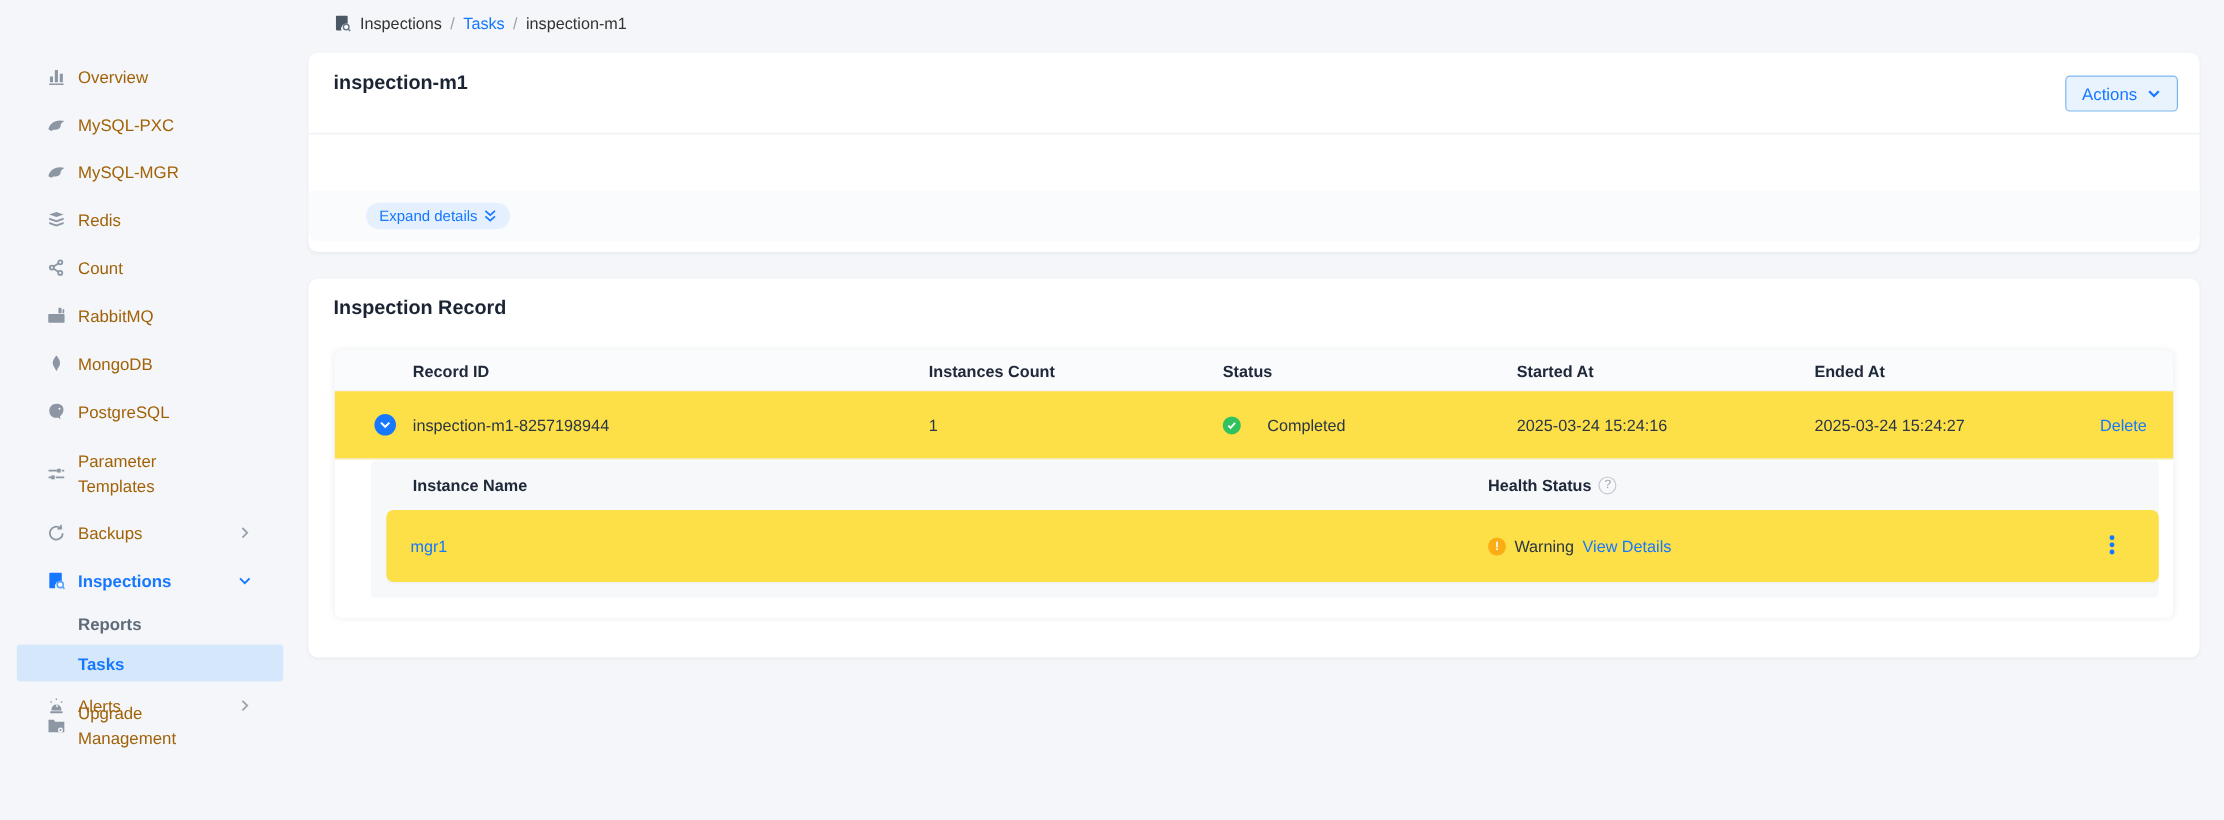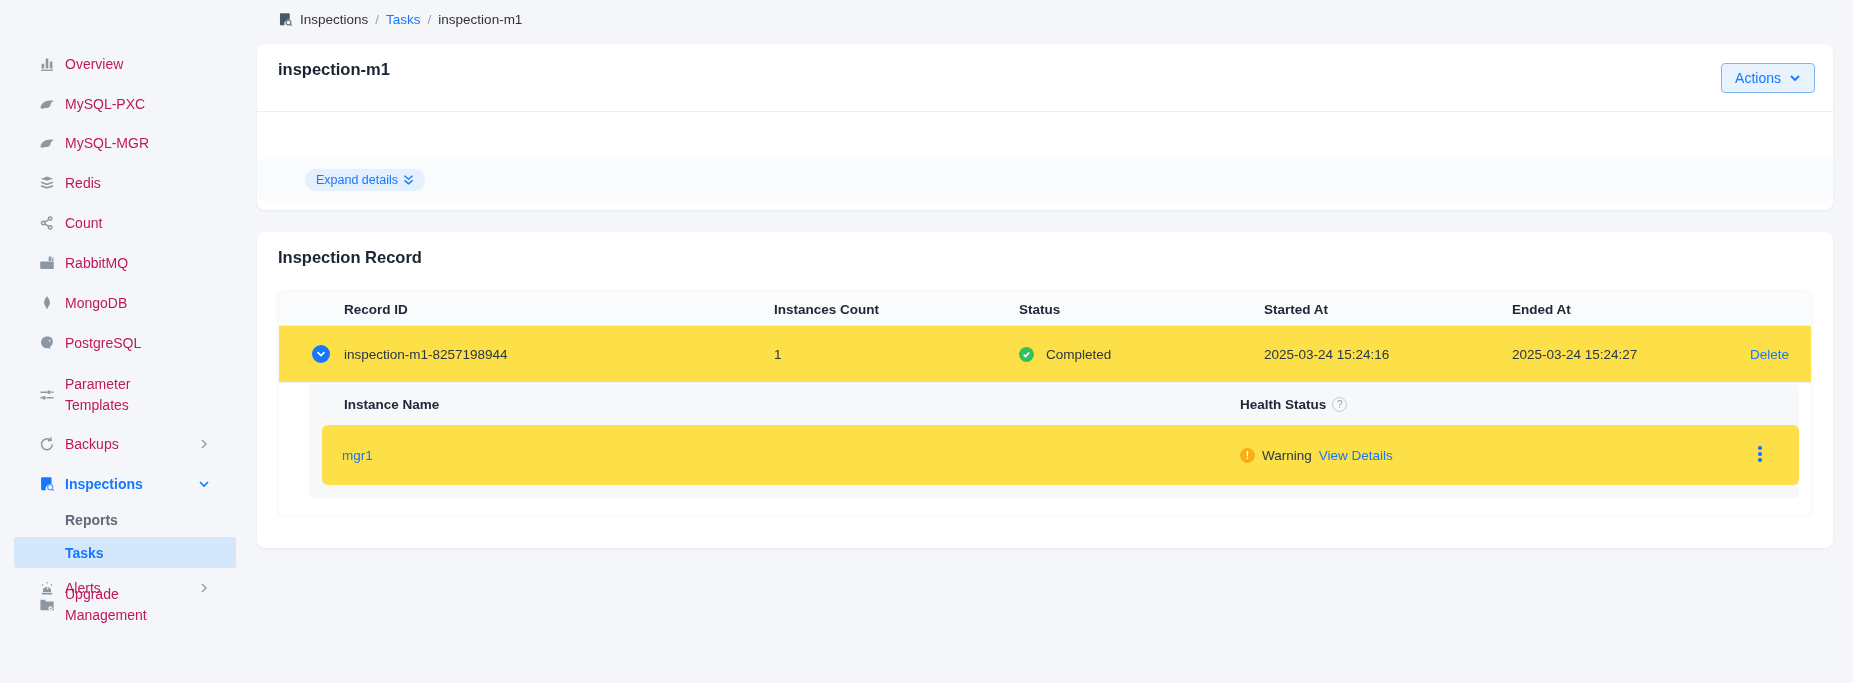--- a/index.html
+++ b/index.html
@@ -5,21 +5,21 @@
   * { box-sizing: border-box; margin: 0; padding: 0; }
   html,body { width: 1853px; height: 683px; }
   body {
     position: relative; overflow: hidden;
     background: #f4f6f9;
     font-family: "Liberation Sans", sans-serif;
     color: #333; font-size: 14px;
   }
   
   .sidebar { position:absolute; left:0; top:0; width:237px; height:683px; }
-  .side-item { position:absolute; left:0; width:237px; height:26px; display:flex; align-items:center; color:#be185d; cursor:pointer; }
+  .side-item { position:absolute; left:0; width:237px; height:26px; display:flex; align-items:center; color:#a16207; cursor:pointer; }
   .side-item .ic { position:absolute; left:38px; width:17px; height:17px; display:flex; align-items:center; justify-content:center; }
   .side-item .lbl { position:absolute; left:65px; line-height:21px; max-width:110px; }
   .side-item .chev { position:absolute; left:198px; width:14px; height:14px; display:flex; align-items:center; }
   .side-item.two-line { height:46px; }
   .side-item.active { color:#1677ff; font-weight:bold; }
   .side-sub { position:absolute; left:0; width:237px; height:31px; display:flex; align-items:center; color:#5f6b78; cursor:pointer; }
   .side-sub .lbl { position:absolute; left:65px;font-weight:bold; }
   .side-sub.selected { color:#1677ff; }
   .side-sub.selected .hl { position:absolute; left:14px; top:0; width:222px; height:31px; background:#d5e8fb; border-radius:3px; }
   .side-sub .lbl { z-index:1; }
@@ -45,21 +45,21 @@
   
   .tbl-wrap { position:absolute; left:22px; top:60px; width:1532px; height:223px; background:#fff; border-radius:6px; box-shadow:0 0 5px rgba(31,56,88,.09); }
   .tbl-header { position:relative; height:34px; background:#fafbfd; border-radius:6px 6px 0 0; border-bottom:1px solid #f0f1f4; }
   .th { position:absolute; top:0; height:34px; display:flex; align-items:center; font-size:13.5px; font-weight:bold; color:#20293a; }
   .tbl-row { position:relative; height:57px; border-bottom:1px solid #f2f3f6; background:#fde047; }
   .td { position:absolute; top:0; height:57px; display:flex; align-items:center; font-size:13.5px; color:#2b3644; }
   .c1 { left:65px; } .c2 { left:495px; } .c3 { left:740px; } .c4 { left:985px; } .c5 { left:1233px; }
   .link { color:#1677ff; cursor:pointer; }
   .td-action { position:absolute; right:22px; top:0; height:57px; display:flex; align-items:center; font-size:13.5px; }
   .expander { position:absolute; left:33px; top:19px; width:18px; height:18px; border-radius:50%; background:#1677ff; display:flex; align-items:center; justify-content:center; cursor:pointer; }
-  .status-cell { display:flex; align-items:center; gap:12px; }
+  .status-cell { display:flex; align-items:center; gap:22px; }
   .dot-ic { width:15px; height:15px; border-radius:50%; display:flex; align-items:center; justify-content:center; flex:0 0 auto; }
   .dot-green { background:#2fc25e; }
   .dot-orange { background:#faad14; color:#fff; font-size:10px; font-weight:bold; }
   
   .sub-region { position:absolute; left:30px; right:12px; top:92px; height:114px; background:#f6f8fa; border-radius:4px; }
   .sub-th { position:absolute; top:0; height:41px; display:flex; align-items:center; gap:6px; font-size:13.5px; font-weight:bold; color:#20293a; }
   .s1 { left:35px; } .s2 { left:931px; }
   .help-ic { width:15px; height:15px; border-radius:50%; border:1px solid #c4cad2; color:#9aa3ad; font-size:10px; display:flex; align-items:center; justify-content:center; font-weight:normal; cursor:pointer; }
   .sub-card { position:absolute; left:13px; right:0; top:41px; height:60px; background:#fde047; border-radius:6px; box-shadow:0 1px 2px rgba(0,0,0,.03); }
   .sub-td { position:absolute; top:0; height:60px; display:flex; align-items:center; font-size:13.5px; }

